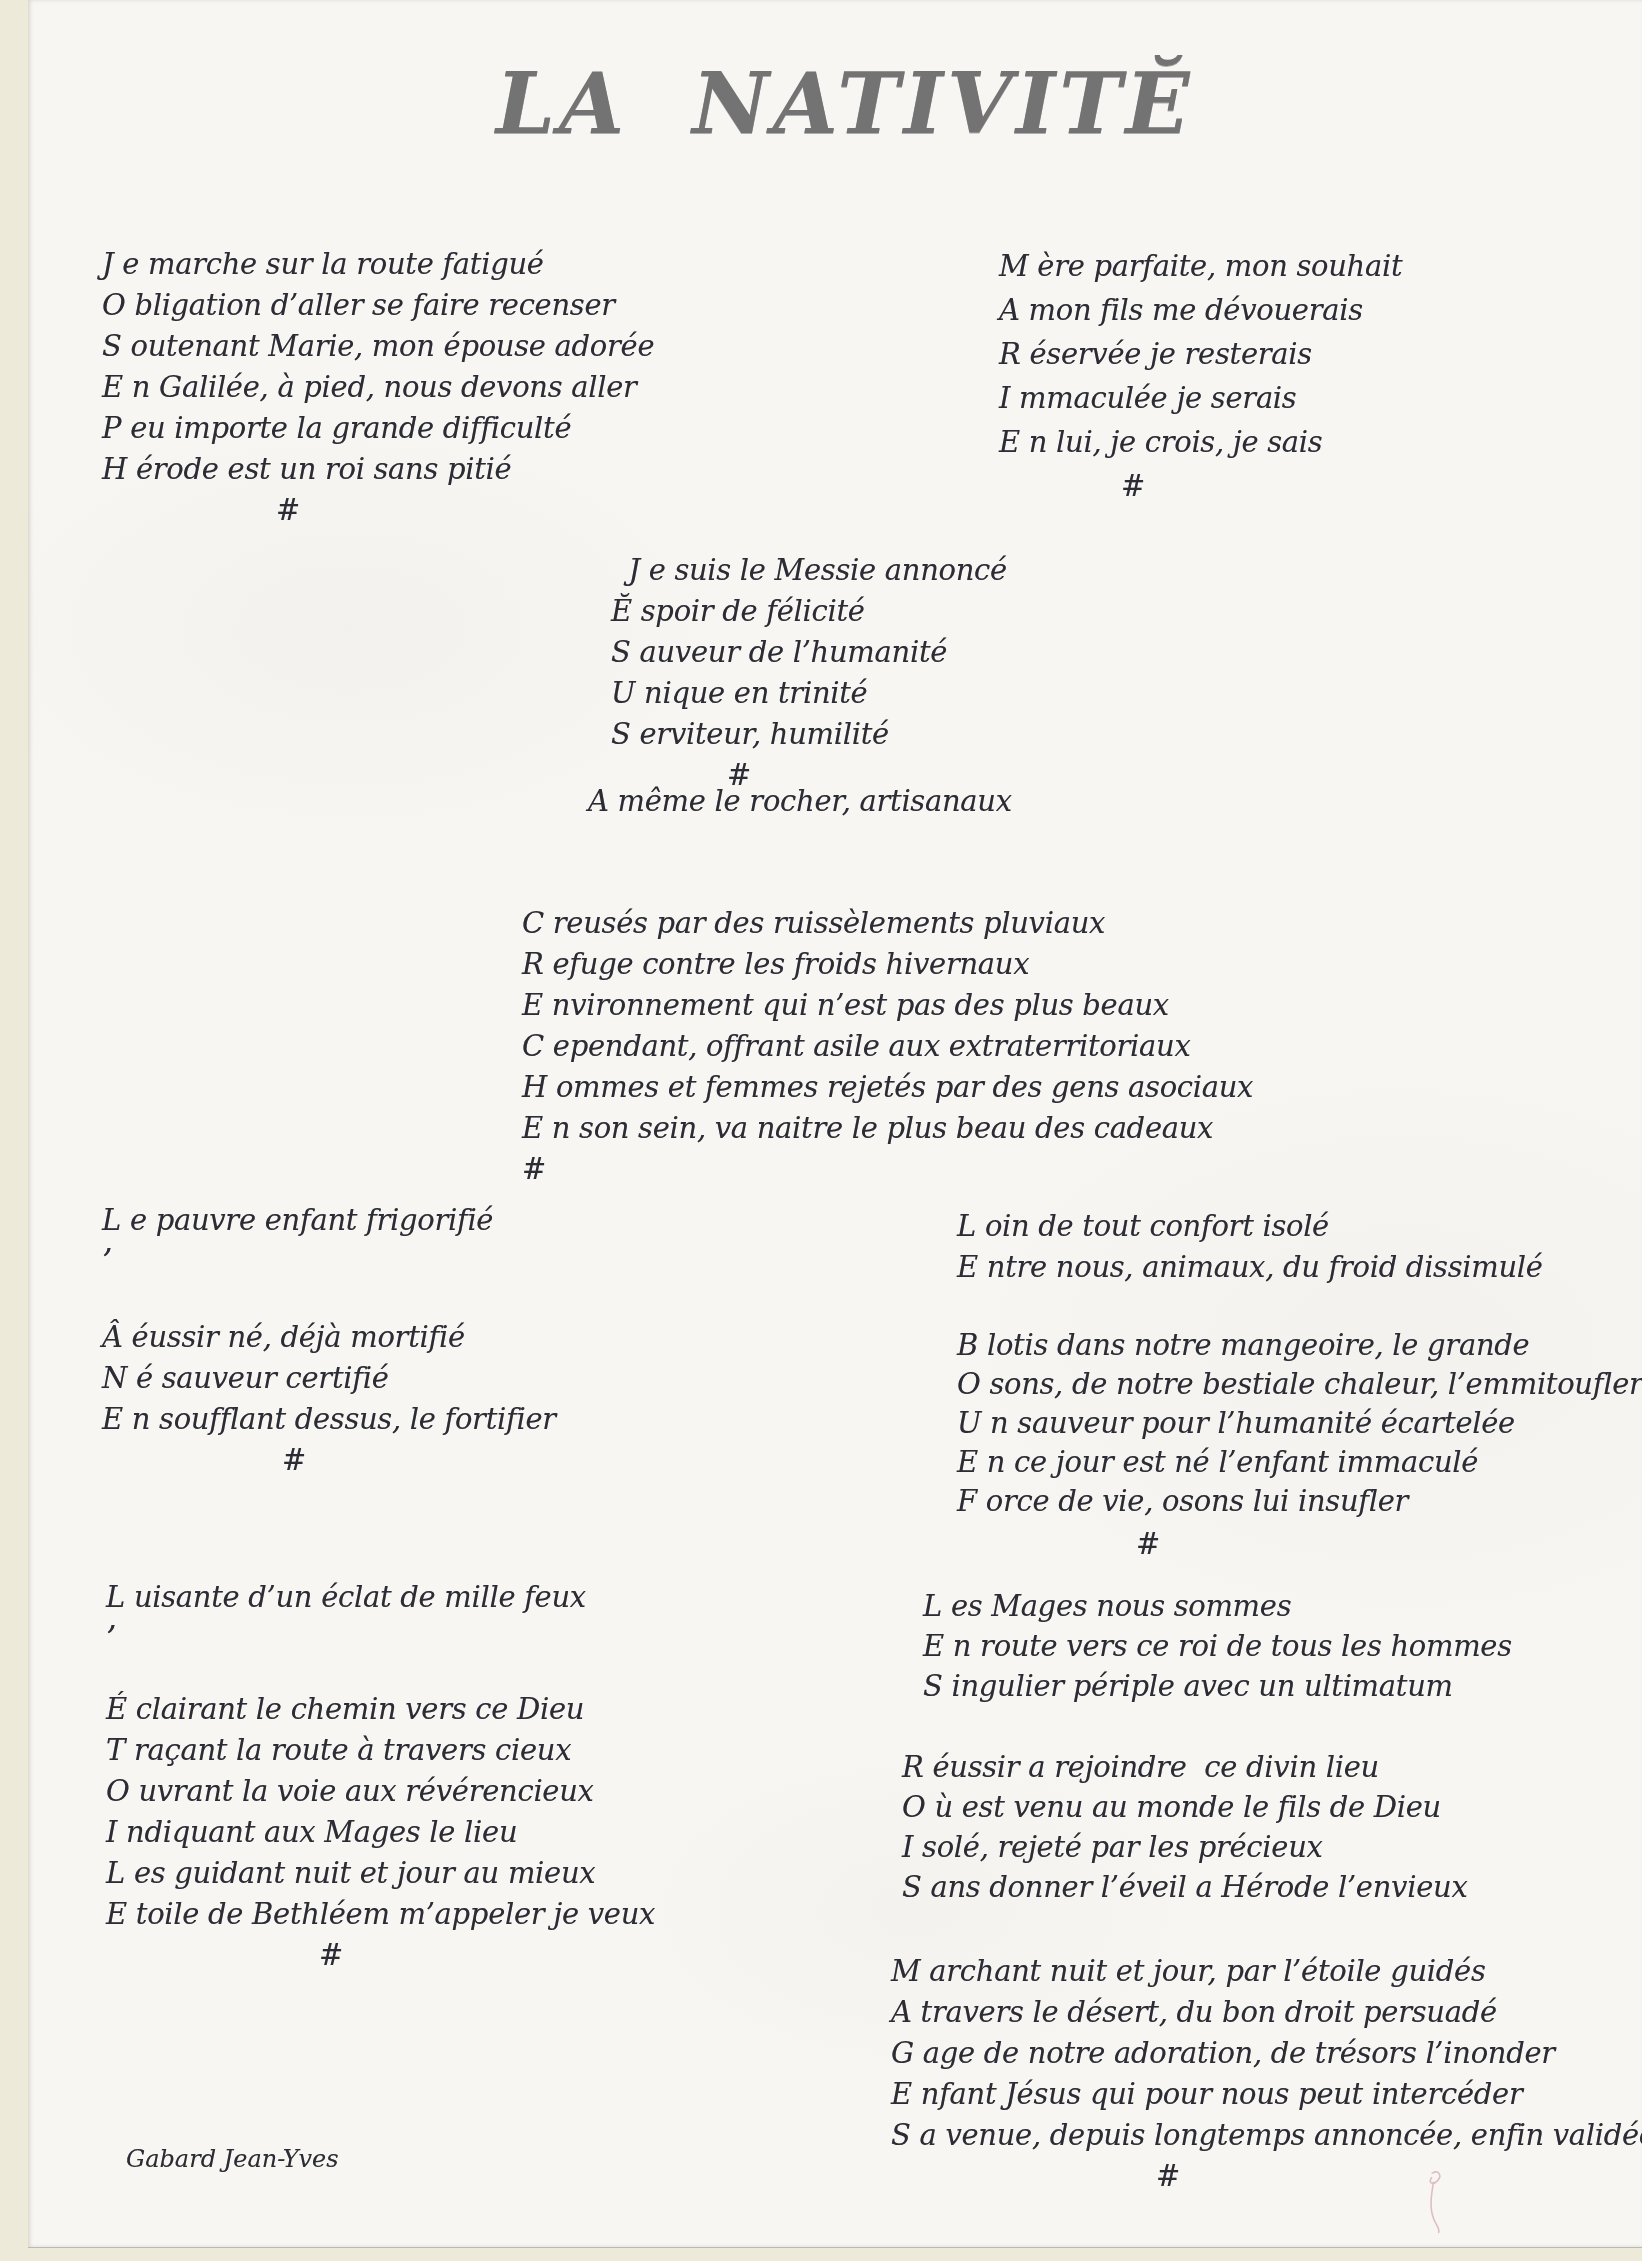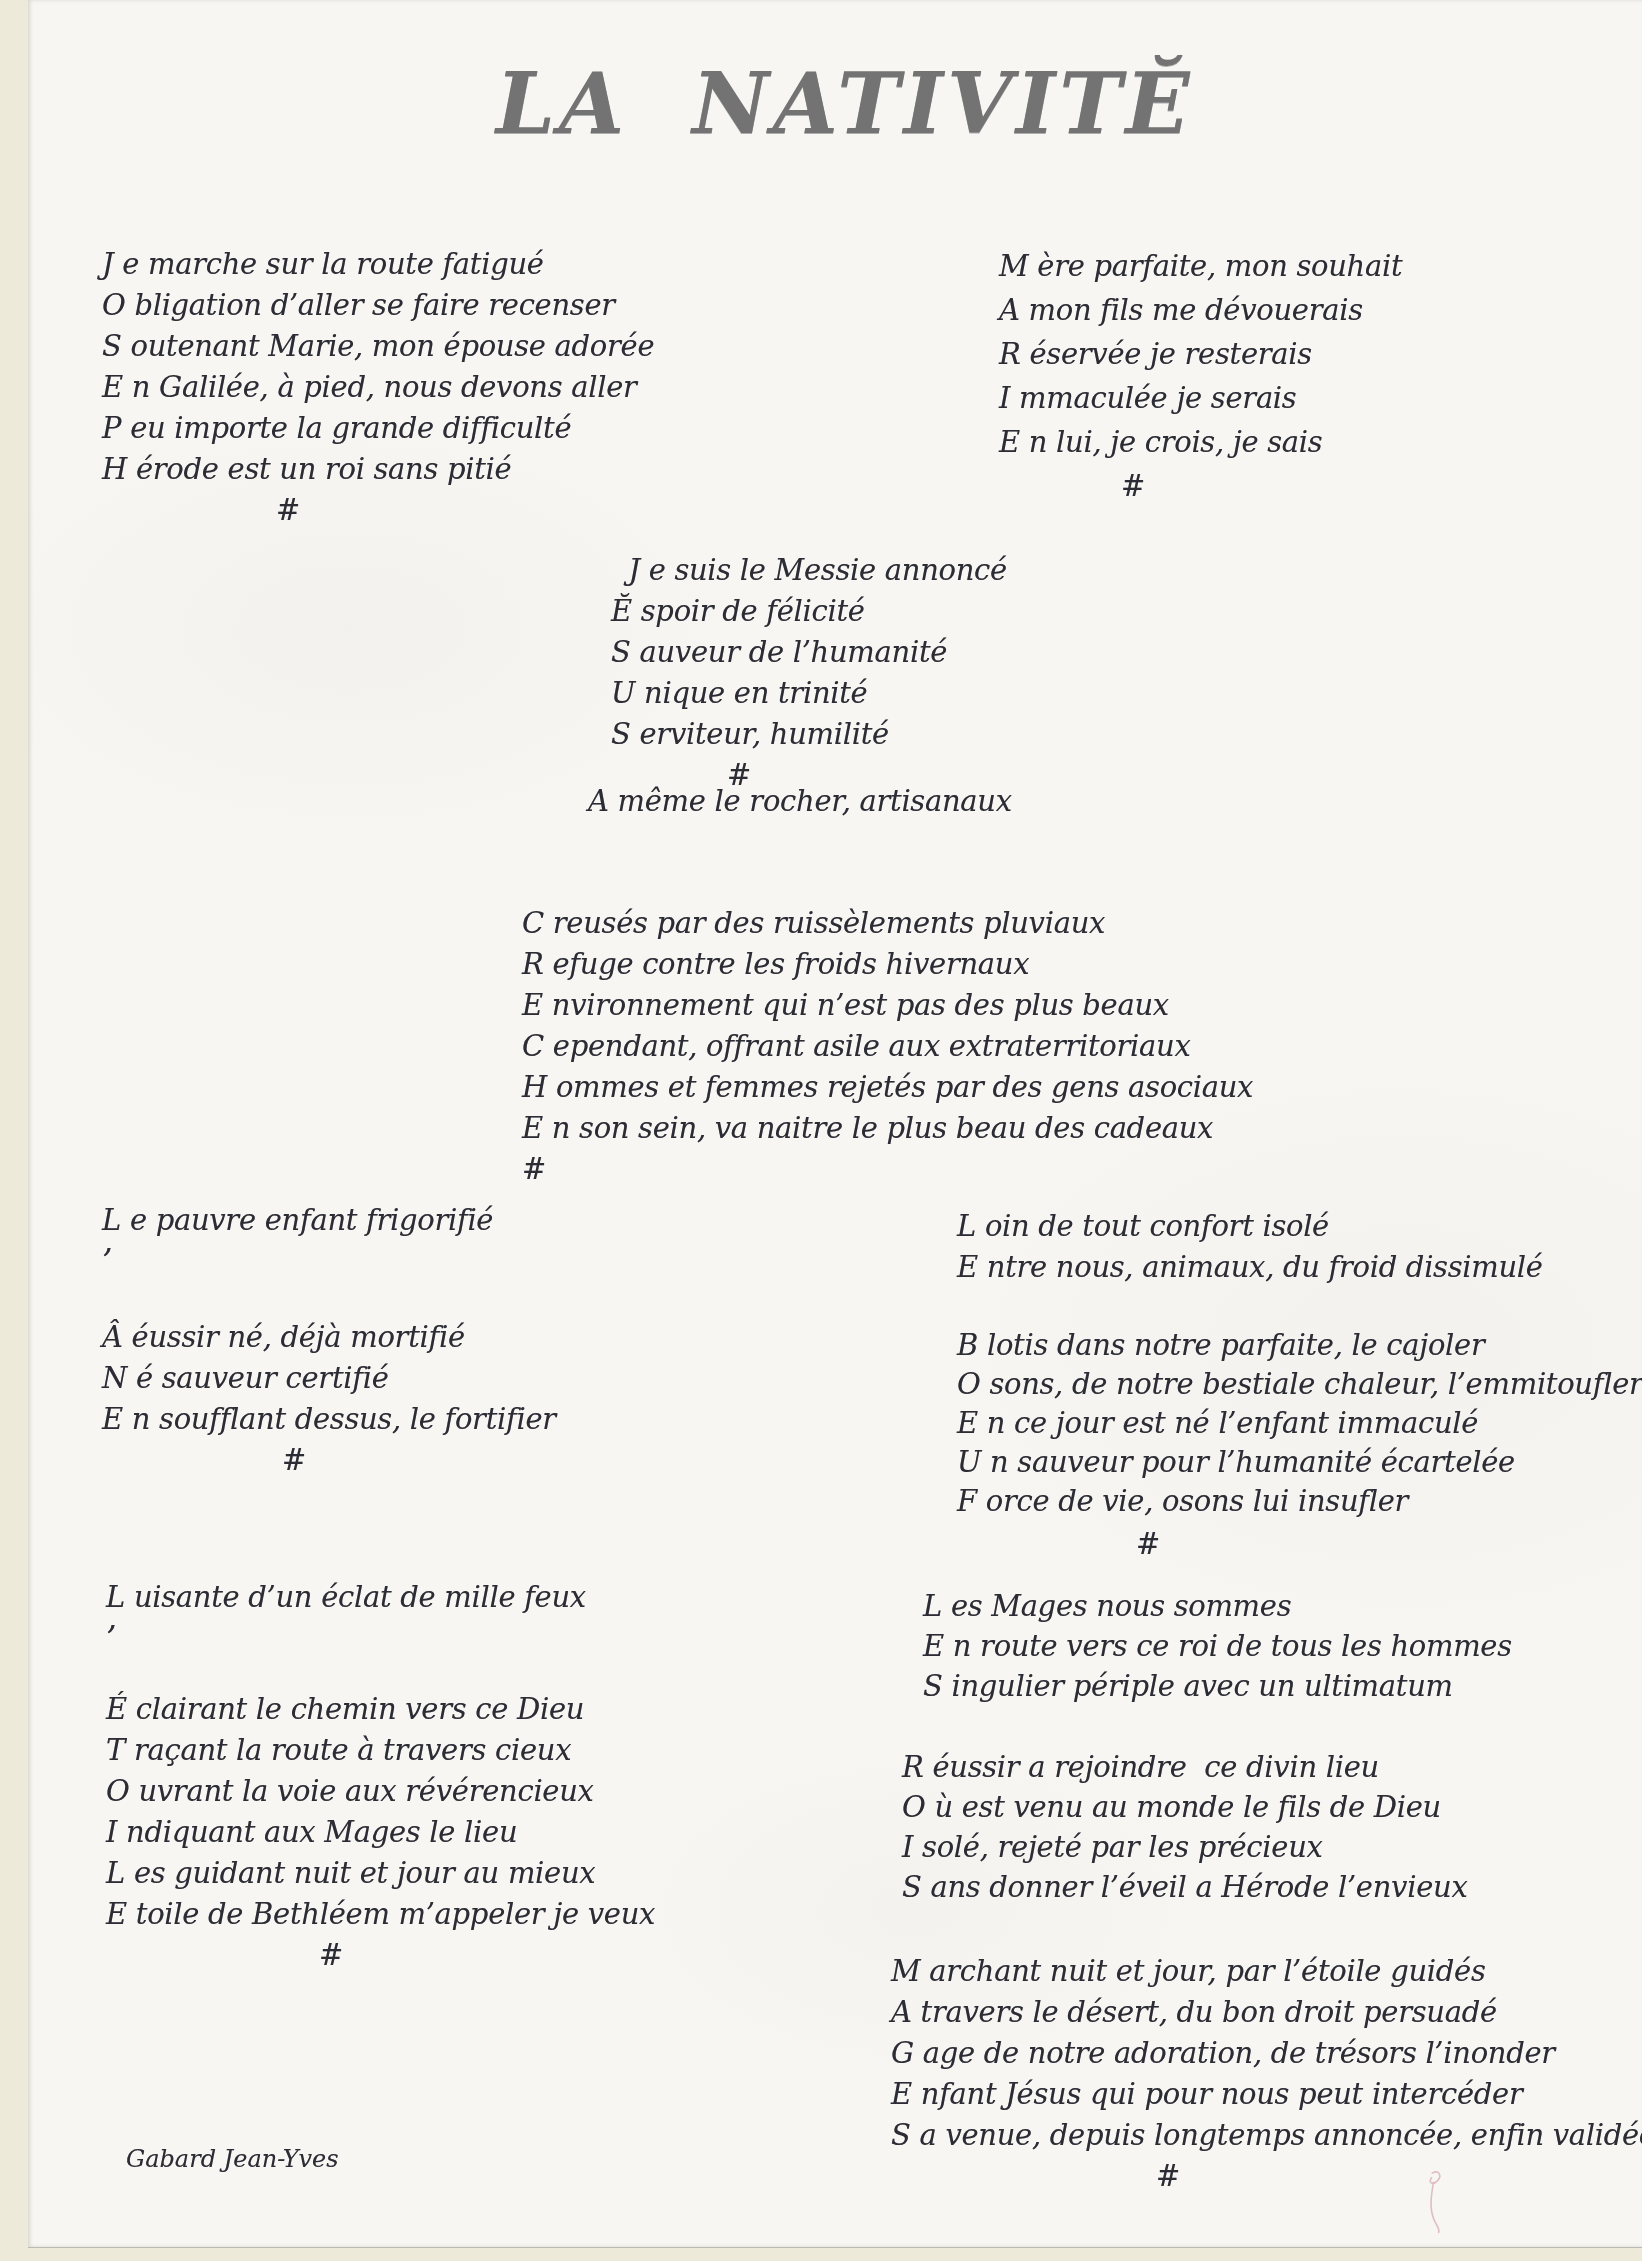--- a/index.html
+++ b/index.html
@@ -111,21 +111,21 @@
 
 <div class="title">LA NATIVITĔ</div>
 
 <div class="stanza" id="st-joseph"><div class="line">J e marche sur la route fatigué</div><div class="line">O bligation d’aller se faire recenser</div><div class="line">S outenant Marie, mon épouse adorée</div><div class="line">E n Galilée, à pied, nous devons aller</div><div class="line">P eu importe la grande difficulté</div><div class="line">H érode est un roi sans pitié</div><div class="line hash-line">#</div></div>
 <div class="stanza" id="st-marie"><div class="line">M ère parfaite, mon souhait</div><div class="line">A mon fils me dévouerais</div><div class="line">R éservée je resterais</div><div class="line">I mmaculée je serais</div><div class="line">E n lui, je crois, je sais</div><div class="line hash-line">#</div></div>
 <div class="stanza" id="st-jesus"><div class="line">J e suis le Messie annoncé</div><div class="line">Ĕ spoir de félicité</div><div class="line">S auveur de l’humanité</div><div class="line">U nique en trinité</div><div class="line">S erviteur, humilité</div><div class="line hash-line">#</div></div>
 <div class="stanza" id="st-la"><div class="line">A même le rocher, artisanaux</div></div>
 <div class="stanza" id="st-creche"><div class="line">C reusés par des ruissèlements pluviaux</div><div class="line">R efuge contre les froids hivernaux</div><div class="line">E nvironnement qui n’est pas des plus beaux</div><div class="line">C ependant, offrant asile aux extraterritoriaux</div><div class="line">H ommes et femmes rejetés par des gens asociaux</div><div class="line">E n son sein, va naitre le plus beau des cadeaux</div><div class="line hash-line">#</div></div>
 <div class="stanza" id="st-ane"><div class="line">L e pauvre enfant frigorifié</div><div class="line apostrophe-line">’</div><div class="line">Â éussir né, déjà mortifié</div><div class="line">N é sauveur certifié</div><div class="line">E n soufflant dessus, le fortifier</div><div class="line hash-line">#</div></div>
 <div class="stanza" id="st-le"><div class="line">L oin de tout confort isolé</div><div class="line">E ntre nous, animaux, du froid dissimulé</div></div>
-<div class="stanza" id="st-boeuf"><div class="line">B lotis dans notre parfaite, le cajoler</div><div class="line">O sons, de notre bestiale chaleur, l’emmitoufler</div><div class="line">E n ce jour est né l’enfant immaculé</div><div class="line">U n sauveur pour l’humanité écartelée</div><div class="line">F orce de vie, osons lui insufler</div><div class="line hash-line">#</div></div>
+<div class="stanza" id="st-boeuf"><div class="line">B lotis dans notre mangeoire, le grande</div><div class="line">O sons, de notre bestiale chaleur, l’emmitoufler</div><div class="line">U n sauveur pour l’humanité écartelée</div><div class="line">E n ce jour est né l’enfant immaculé</div><div class="line">F orce de vie, osons lui insufler</div><div class="line hash-line">#</div></div>
 <div class="stanza" id="st-etoile"><div class="line">L uisante d’un éclat de mille feux</div><div class="line apostrophe-line">’</div><div class="line">É clairant le chemin vers ce Dieu</div><div class="line">T raçant la route à travers cieux</div><div class="line">O uvrant la voie aux révérencieux</div><div class="line">I ndiquant aux Mages le lieu</div><div class="line">L es guidant nuit et jour au mieux</div><div class="line">E toile de Bethléem m’appeler je veux</div><div class="line hash-line">#</div></div>
 <div class="stanza" id="st-les"><div class="line">L es Mages nous sommes</div><div class="line">E n route vers ce roi de tous les hommes</div><div class="line">S ingulier périple avec un ultimatum</div></div>
 <div class="stanza" id="st-rois"><div class="line">R éussir a rejoindre  ce divin lieu</div><div class="line">O ù est venu au monde le fils de Dieu</div><div class="line">I solé, rejeté par les précieux</div><div class="line">S ans donner l’éveil a Hérode l’envieux</div></div>
 <div class="stanza" id="st-mages"><div class="line">M archant nuit et jour, par l’étoile guidés</div><div class="line">A travers le désert, du bon droit persuadé</div><div class="line">G age de notre adoration, de trésors l’inonder</div><div class="line">E nfant Jésus qui pour nous peut intercéder</div><div class="line">S a venue, depuis longtemps annoncée, enfin validée</div><div class="line hash-line">#</div></div>
 
 <div class="signature">Gabard Jean-Yves</div>
 
 <svg class="scan-artifact" width="39" height="71" viewBox="0 0 60 110">
   <path d="M28 8 C 38 2, 44 12, 36 20 C 28 28, 22 22, 27 15 M30 22 C 26 45, 24 62, 30 78 C 33 88, 40 92, 38 100" fill="none" stroke="#d8aab6" stroke-width="2.5" stroke-linecap="round"></path>
 </svg>

